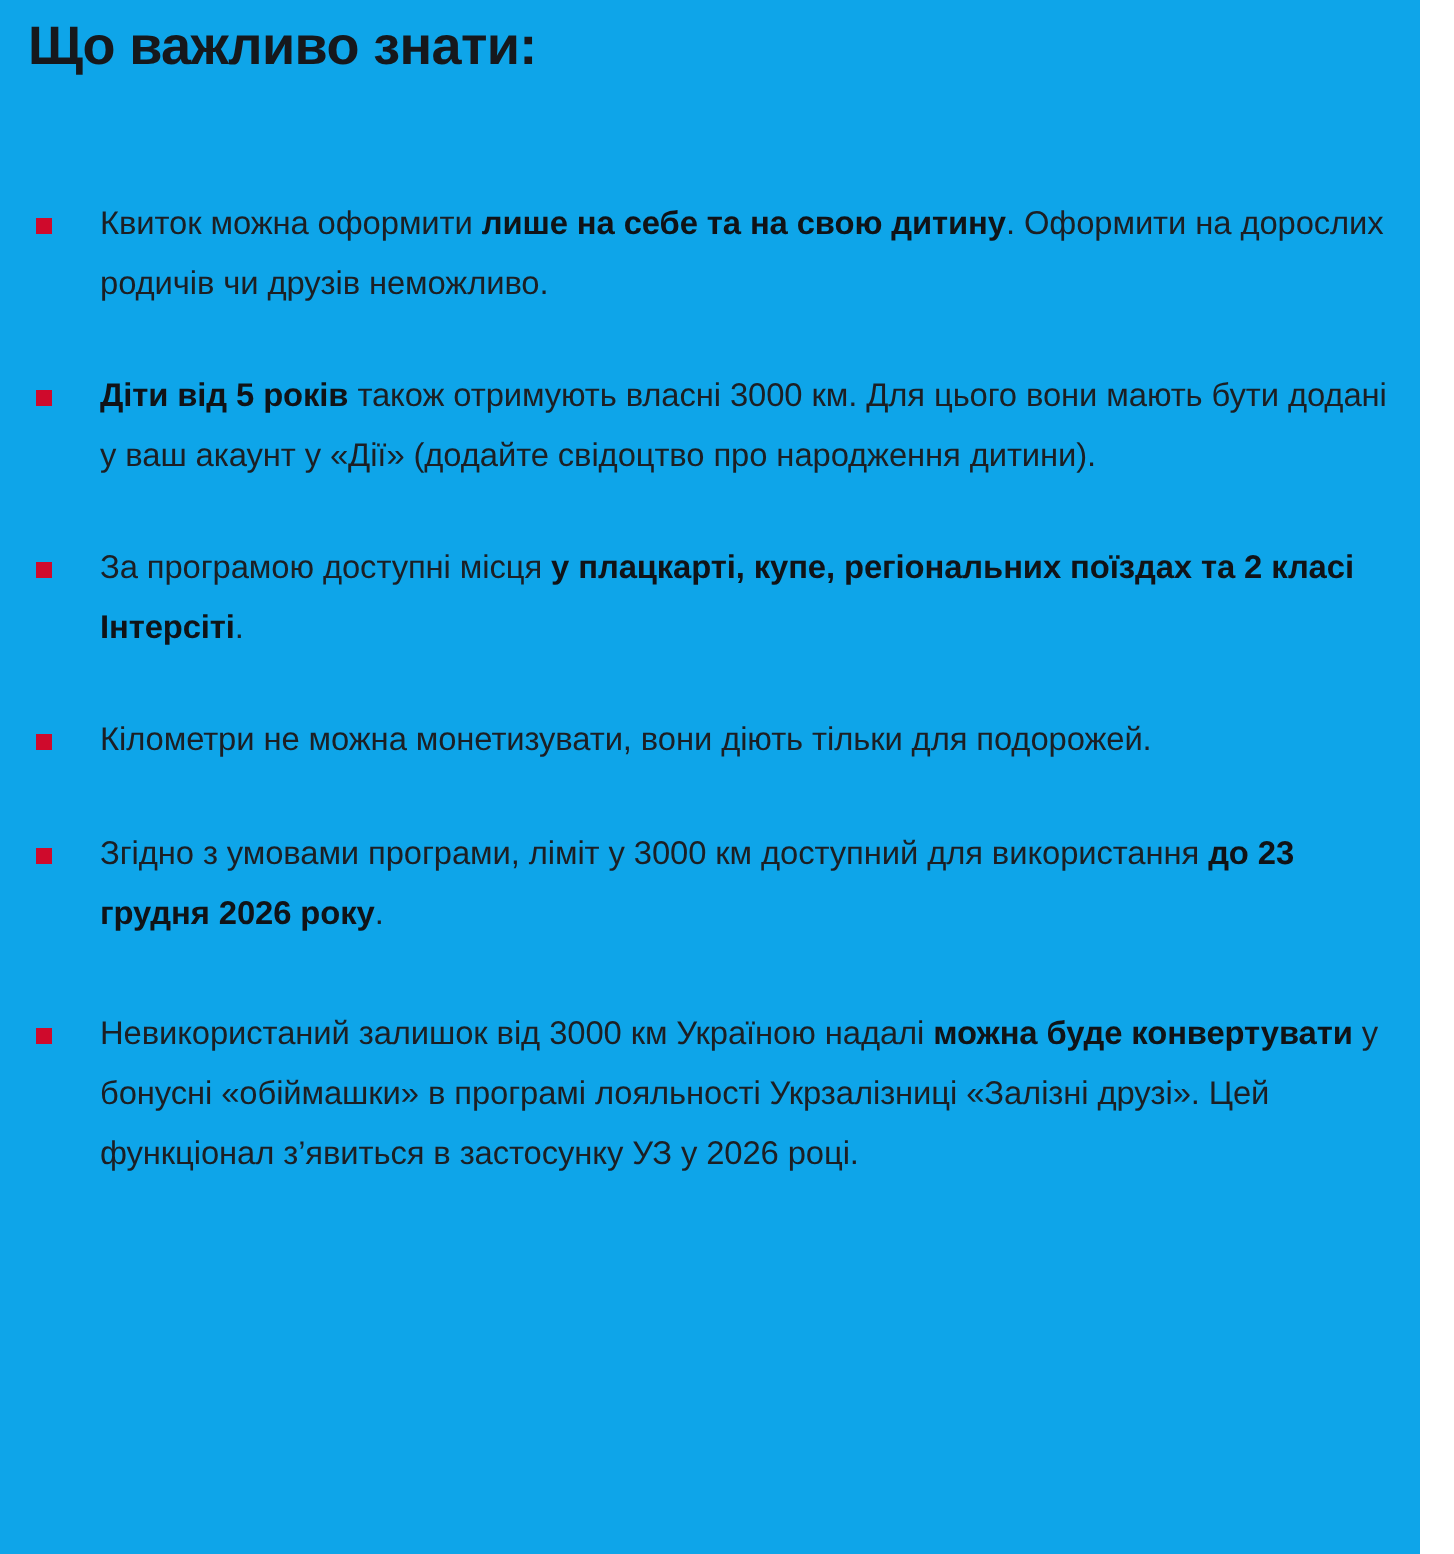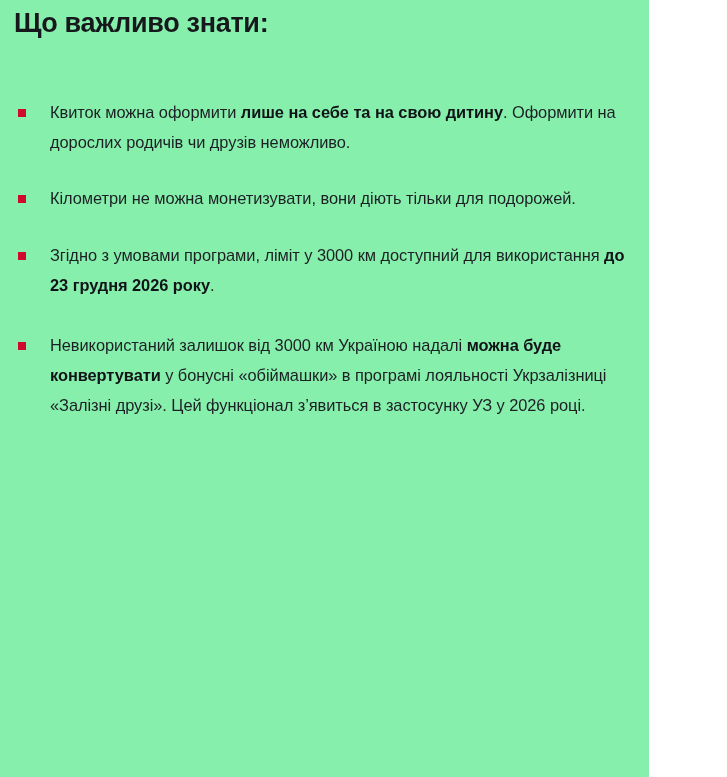--- a/index.html
+++ b/index.html
@@ -11,25 +11,25 @@
   body {
     width: 727px;
     height: 777px;
     overflow: hidden;
     font-family: "Liberation Sans", "DejaVu Sans", sans-serif;
     -webkit-font-smoothing: antialiased;
   }
 
   .article {
     position: relative;
-    width: 649px;
+    width: 710px;
     height: 777px;
     box-sizing: border-box;
     padding: 0;
-    background: #86efac;
+    background: #0ea5e9;
   }
 
   .page-title {
     margin: 0;
     padding: 6px 0 0 14px;
     font-size: 27px;
     line-height: 34px;
     font-weight: 700;
     letter-spacing: -0.3px;
     color: #16181c;
@@ -90,20 +90,28 @@
 
 <div class="article">
 
   <h1 class="page-title">Що важливо знати:</h1>
 
   <ul class="bullet-list">
     <li class="bullet-item gap-0">
       <span class="marker" style="background: rgb(207, 10, 44);"></span>
       <span class="txt"><span>Квиток можна оформити </span><b>лише на себе та на свою дитину</b><span>. Оформити на дорослих родичів чи друзів неможливо.</span></span>
     </li>
+    <li class="bullet-item gap-1">
+      <span class="marker" style="background: rgb(207, 10, 44);"></span>
+      <span class="txt"><b>Діти від 5 років</b><span> також отримують власні 3000 км. Для цього вони мають бути додані у ваш акаунт у «Дії» (додайте свідоцтво про народження дитини).</span></span>
+    </li>
+    <li class="bullet-item gap-2">
+      <span class="marker" style="background: rgb(207, 10, 44);"></span>
+      <span class="txt"><span>За програмою доступні місця </span><b>у плацкарті, купе, регіональних поїздах та 2 класі Інтерсіті</b><span>.</span></span>
+    </li>
     <li class="bullet-item gap-4">
       <span class="marker" style="background: rgb(207, 10, 44);"></span>
       <span class="txt"><span>Кілометри не можна монетизувати, вони діють тільки для подорожей.</span></span>
     </li>
     <li class="bullet-item gap-6">
       <span class="marker" style="background: rgb(207, 10, 44);"></span>
       <span class="txt"><span>Згідно з умовами програми, ліміт у 3000 км доступний для використання </span><b>до 23 грудня 2026 року</b><span>.</span></span>
     </li>
     <li class="bullet-item gap-7">
       <span class="marker" style="background: rgb(207, 10, 44);"></span>

